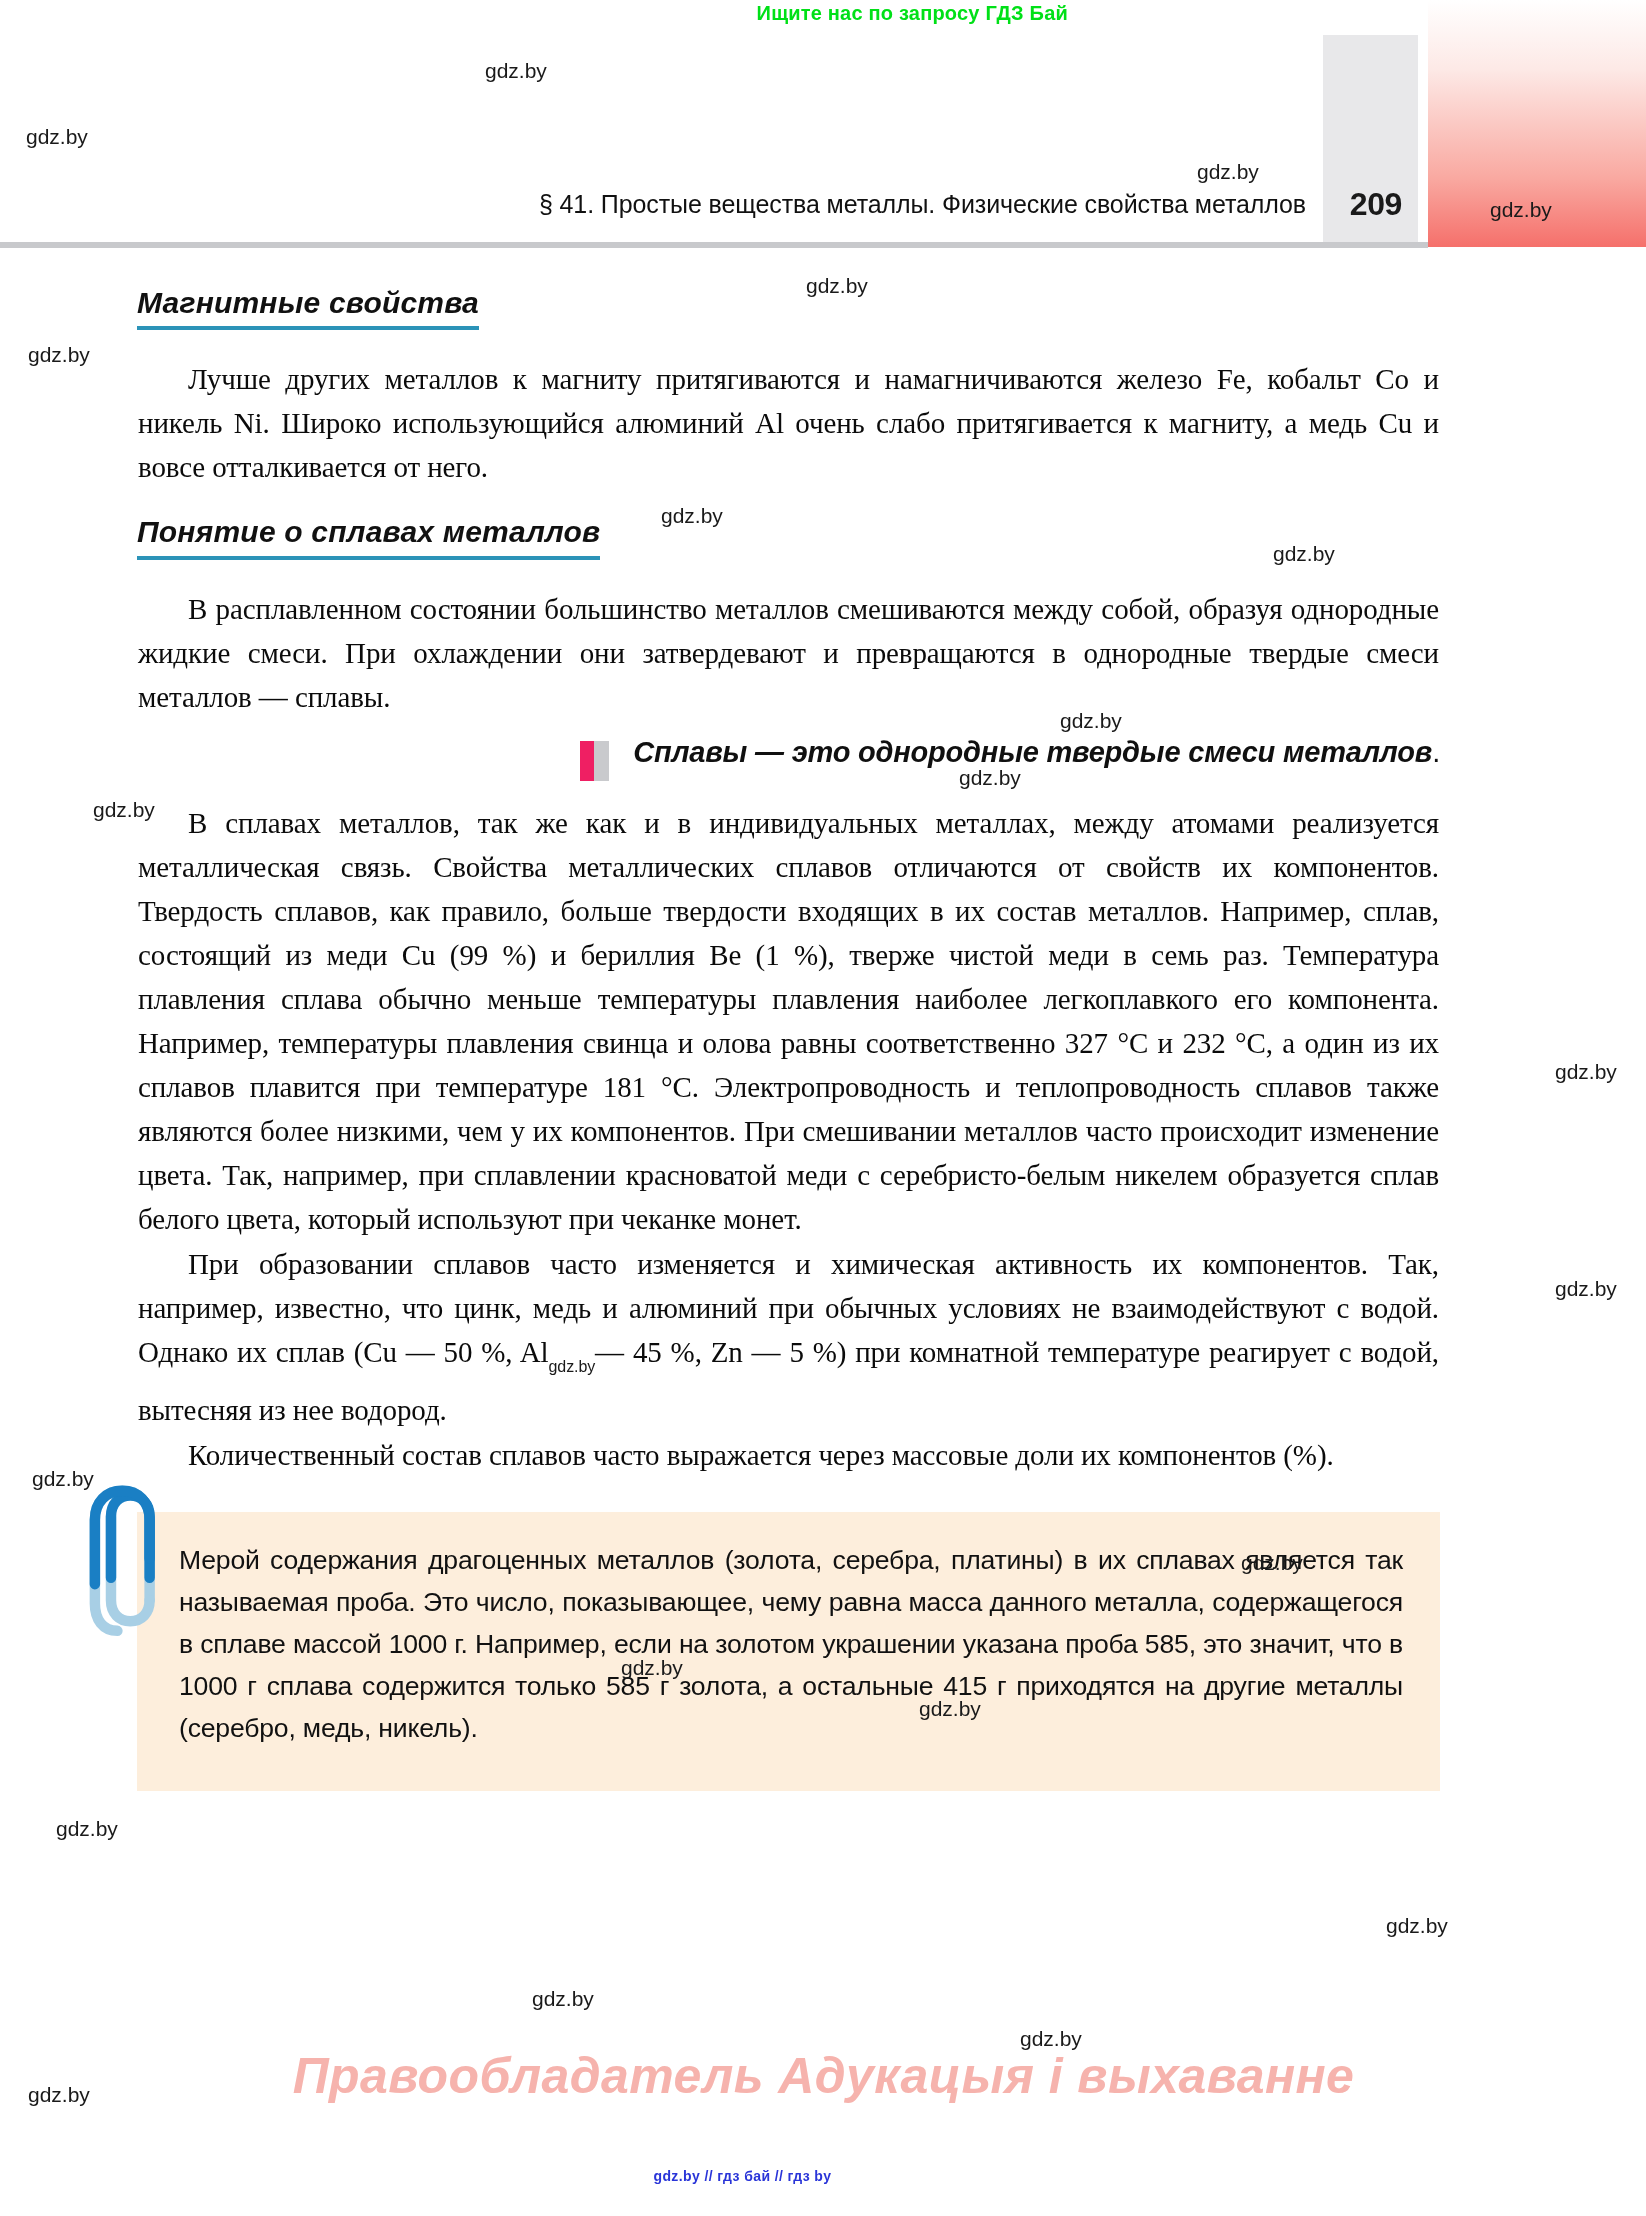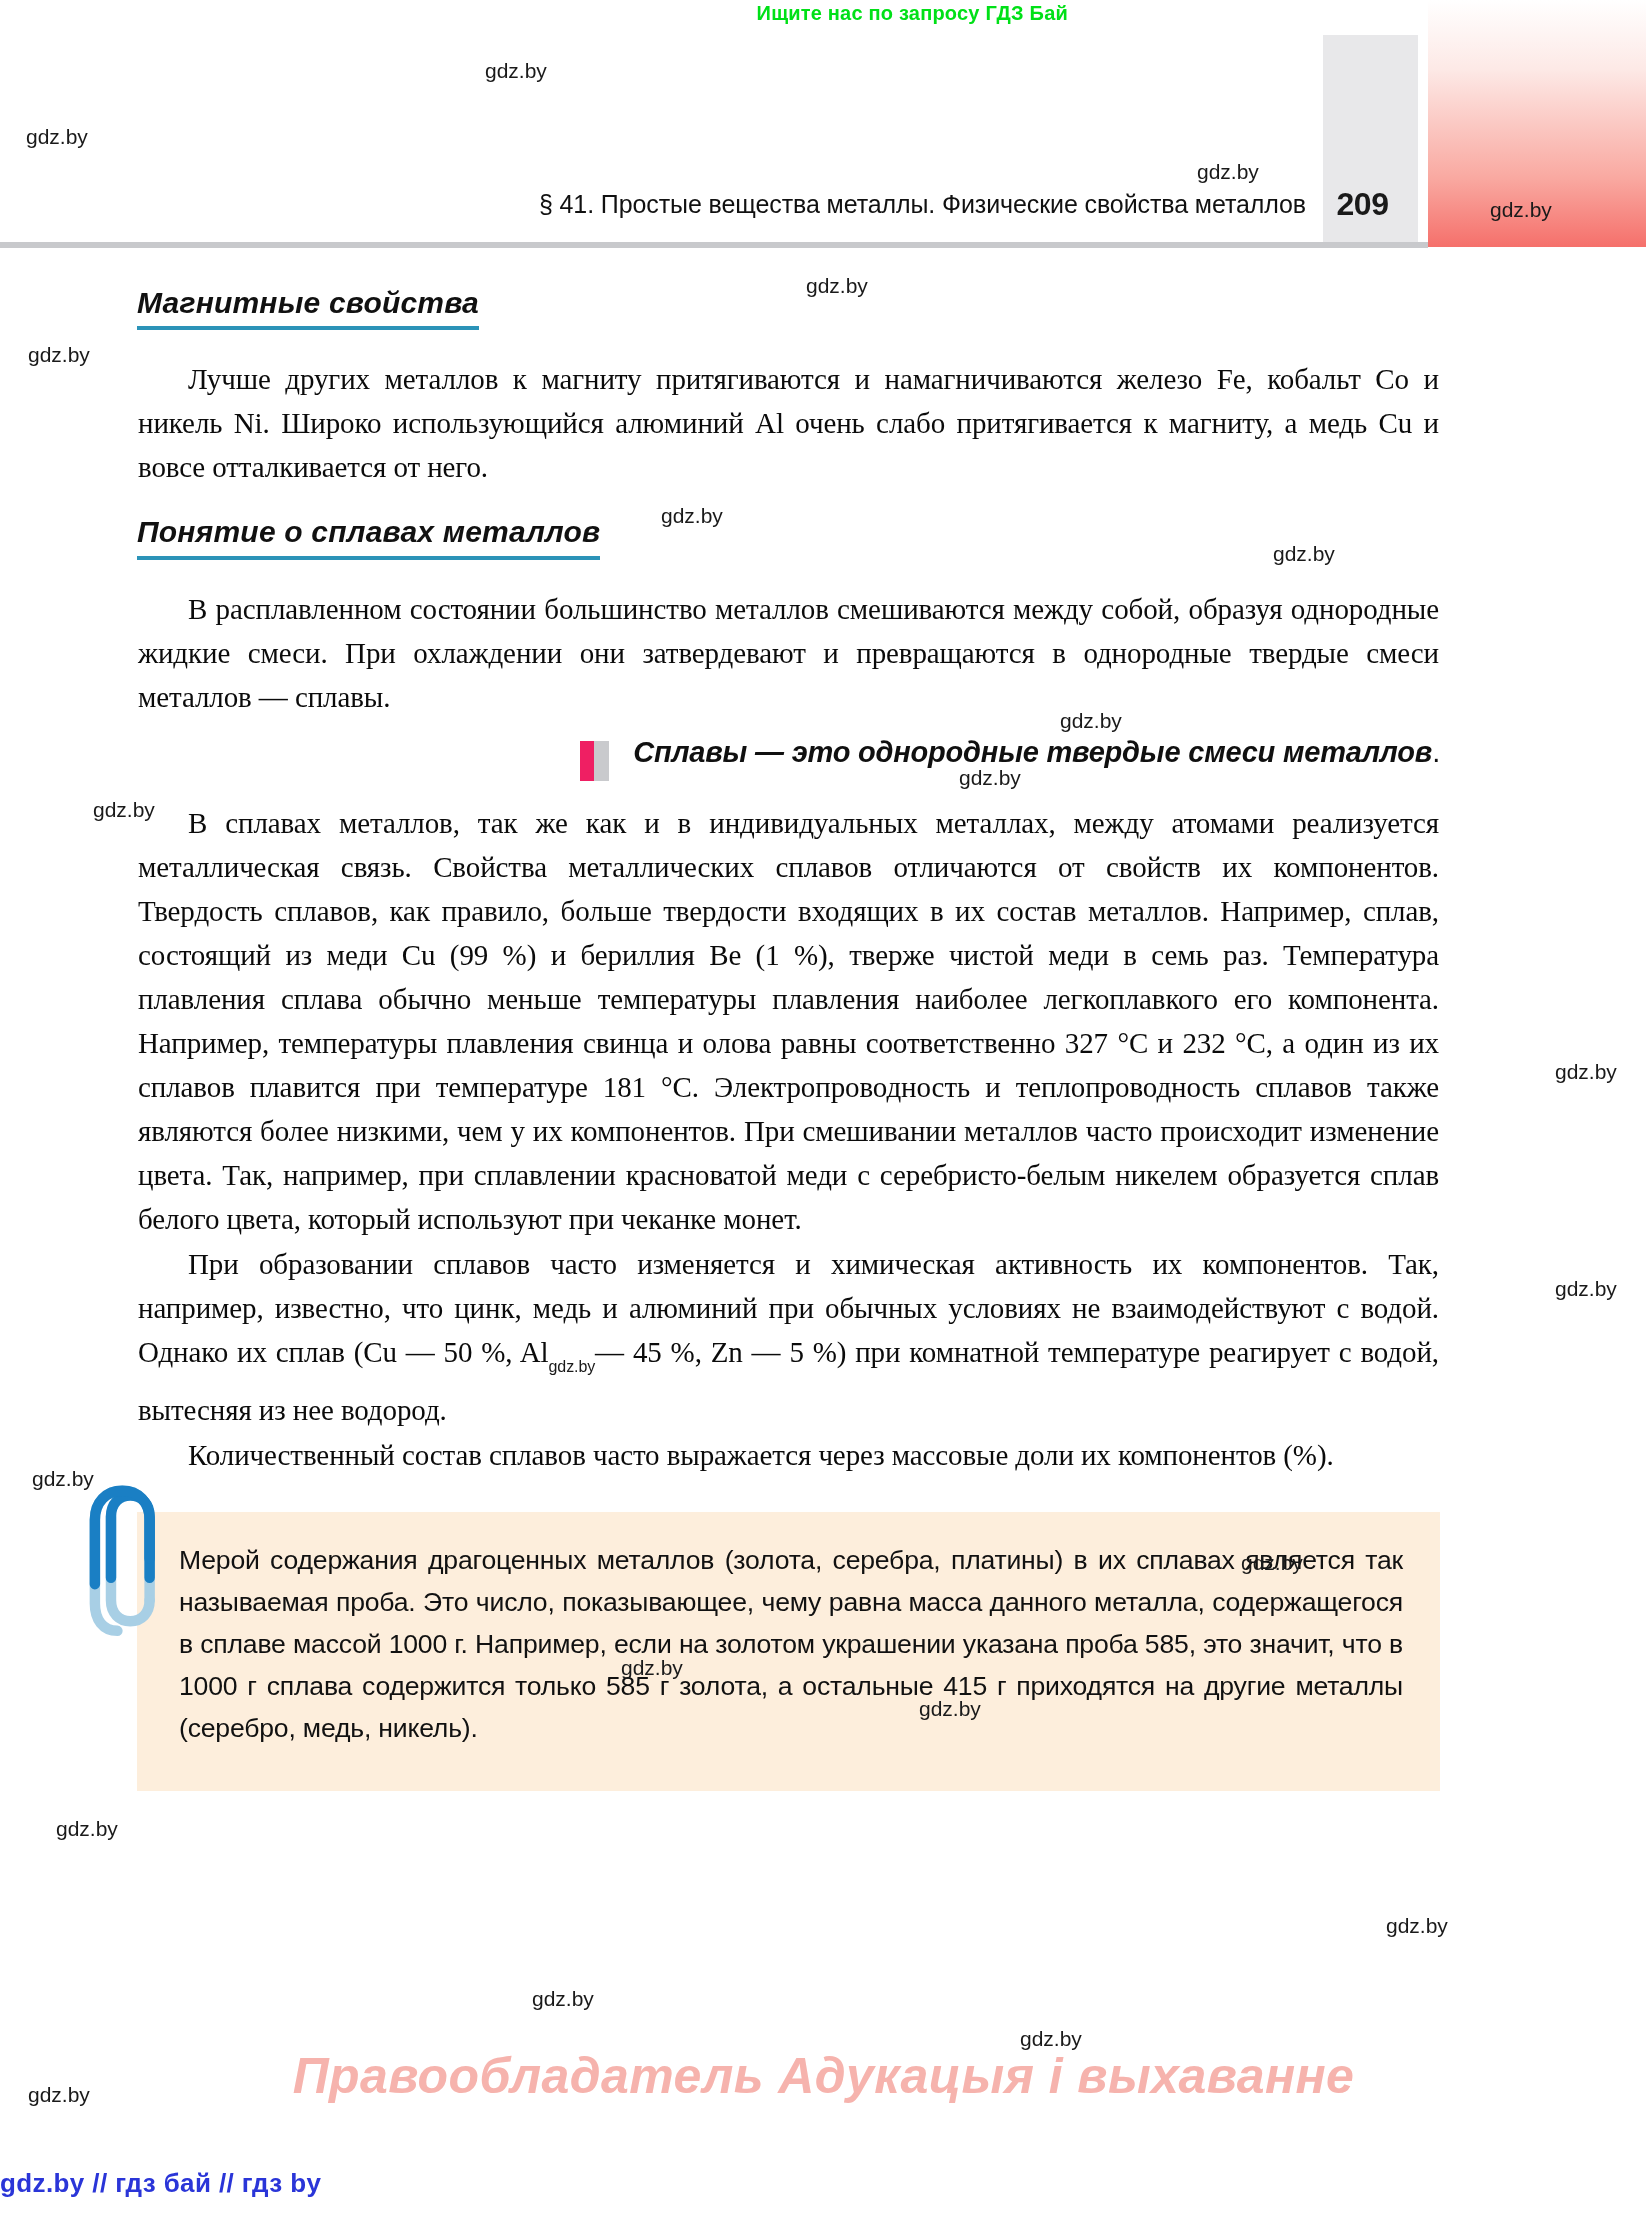--- a/index.html
+++ b/index.html
@@ -57,21 +57,21 @@
     top: 35px;
     width: 95px;
     height: 213px;
     background: #e8e8ea;
   }
   .pagenum {
     position: absolute;
     left: 1323px;
     top: 186px;
     width: 79px;
-    text-align: center;
+    text-align: right;
     font-family: "Liberation Sans", sans-serif;
     font-size: 32px;
     font-weight: bold;
     color: #1a1a1a;
     letter-spacing: -0.4px;
   }
   .running-head {
     position: absolute;
     left: 0;
     top: 190px;
@@ -186,23 +186,23 @@
     font-weight: bold;
     font-size: 50px;
     color: #f6b3ad;
     letter-spacing: 0.4px;
   }
   .wm-footer {
     position: absolute;
     left: 0;
     top: 2168px;
     width: 1485px;
-    text-align: left;
-    font-family: "Liberation Sans", sans-serif;
-    font-size: 26px;
+    text-align: center;
+    font-family: "Liberation Sans", sans-serif;
+    font-size: 14px;
     font-weight: bold;
     color: #2a35d8;
     letter-spacing: 0.4px;
   }
   .inline-wm {
     font-family: "Liberation Sans", sans-serif;
     font-size: 16px;
     font-weight: normal;
     font-style: normal;
     color: #1a1a1a;

